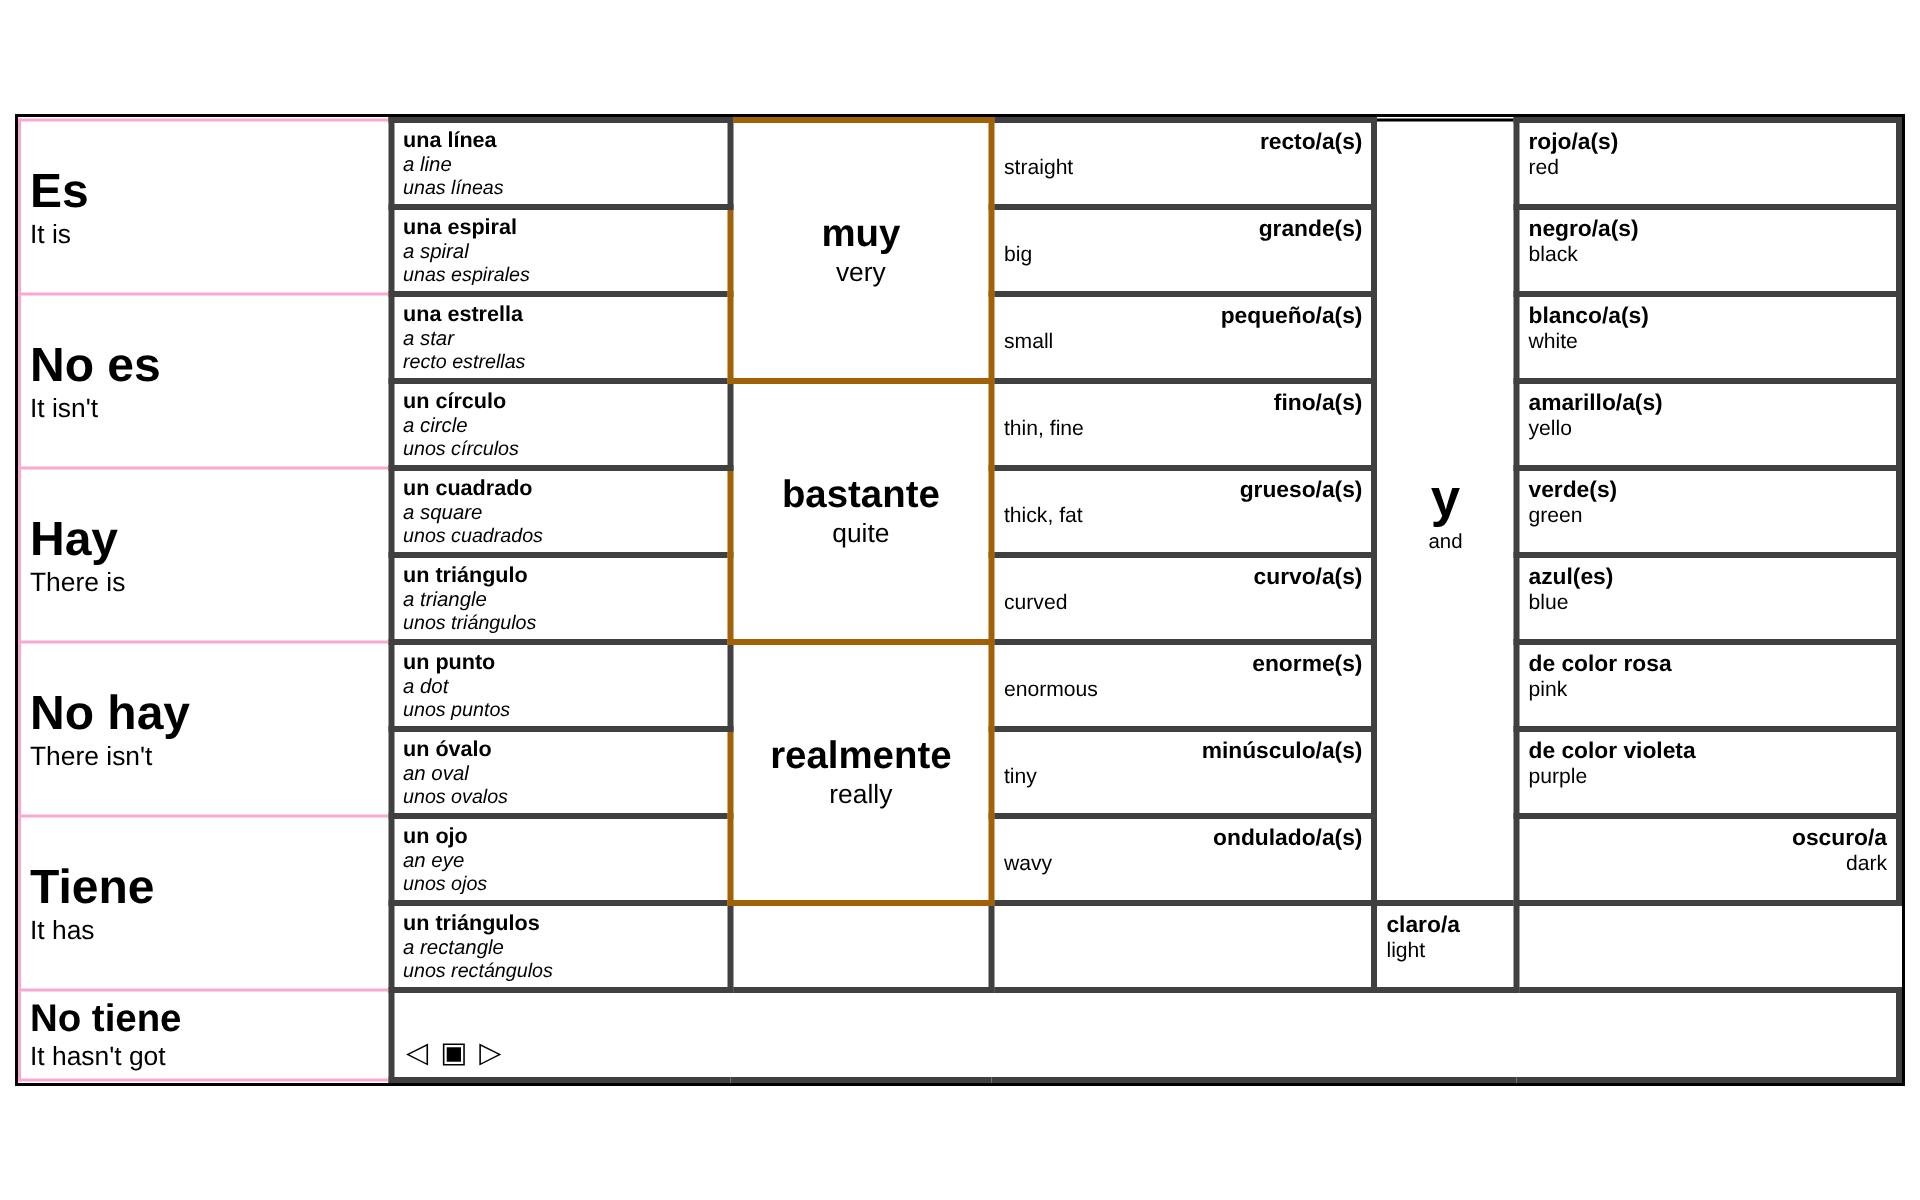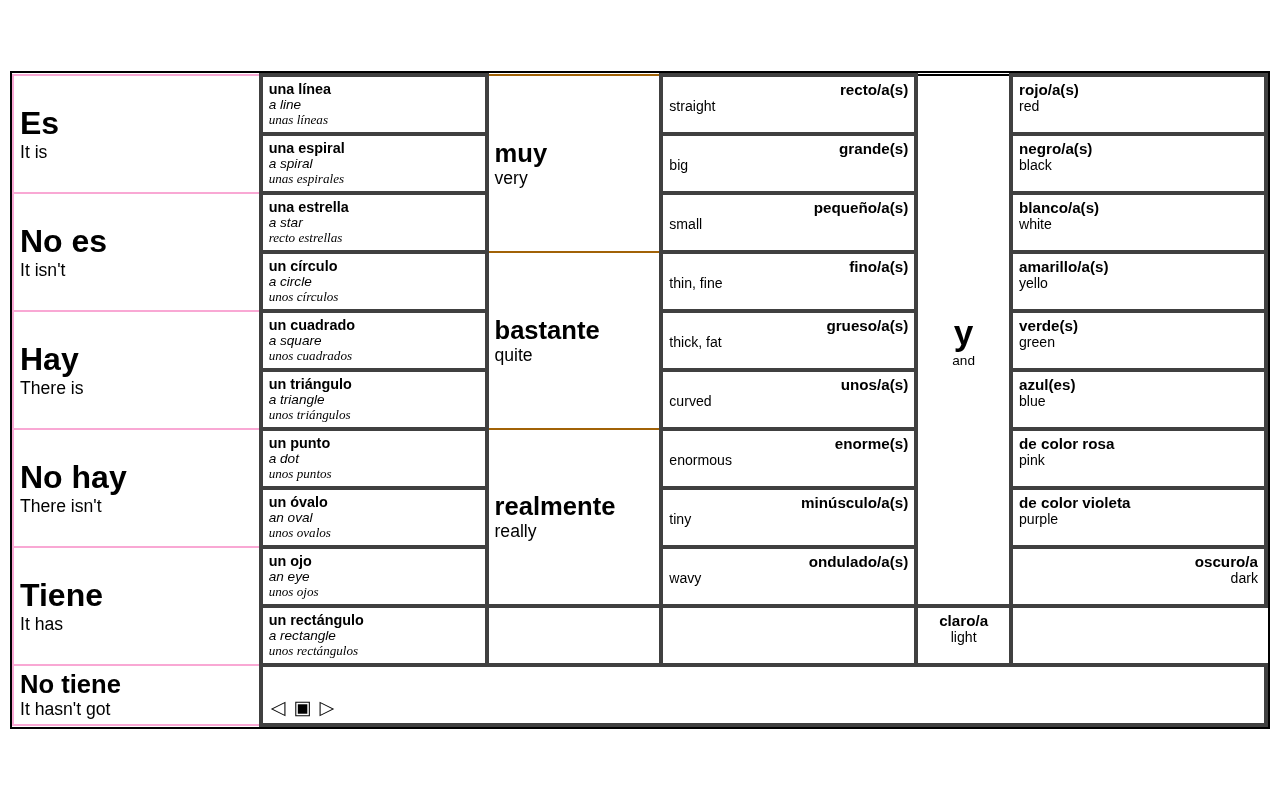--- a/index.html
+++ b/index.html
@@ -54,25 +54,25 @@
     }
     .shape-trans {
       font-size: 0.85em;
       display: block;
       font-style: italic;
     }
     .shape-plural {
       font-style: italic;
       font-size: 0.82em;
       display: block;
-      font-family: Liberation Serif, serif;
     }
     .adverb-cell {
       vertical-align: middle;
-      border: 2px solid #a16207;
+      text-align: center;
+      border: 4px solid #a16207;
     }
     .adverb-main {
       font-size: 1.6em;
       font-weight: bold;
       display: block;
     }
     .adverb-trans {
       font-size: 1.1em;
       display: block;
     }
@@ -106,21 +106,21 @@
       display: block;
     }
     .color-trans {
       font-size: 0.88em;
       display: block;
     }
     .oscuro-cell {
       text-align: right;
     }
     .claro-cell {
-      text-align: center;
+      text-align: left;
     }
     .bottom-nav {
       padding: 4px 8px;
       display: flex;
       align-items: center;
       gap: 8px;
       font-size: 1.2em;
     }
   </style>
 </head>
@@ -242,21 +242,21 @@
         </td>
       </tr>
 
       <tr>
         <td>
           <span class="shape-primary">un triángulo</span>
           <span class="shape-trans">a triangle</span>
           <span class="shape-plural">unos triángulos</span>
         </td>
         <td>
-          <span class="adj-primary">unos/a(s)</span>
+          <span class="adj-primary">curvo/a(s)</span>
           <span class="adj-trans">curved</span>
         </td>
         <td>
           <span class="color-primary">azul(es)</span>
           <span class="color-trans">blue</span>
         </td>
       </tr>
 
       <tr>
         <td class="verb-cell" rowspan="2">
@@ -313,21 +313,21 @@
           <span class="adj-trans">wavy</span>
         </td>
         <td class="oscuro-cell">
           <span class="color-primary">oscuro/a</span>
           <span class="color-trans">dark</span>
         </td>
       </tr>
 
       <tr>
         <td>
-          <span class="shape-primary">un rectángulo</span>
+          <span class="shape-primary">un triángulos</span>
           <span class="shape-trans">a rectangle</span>
           <span class="shape-plural">unos rectángulos</span>
         </td>
         <td></td>
         <td></td>
         <td class="claro-cell">
           <span class="color-primary">claro/a</span>
           <span class="color-trans">light</span>
         </td>
       </tr>

